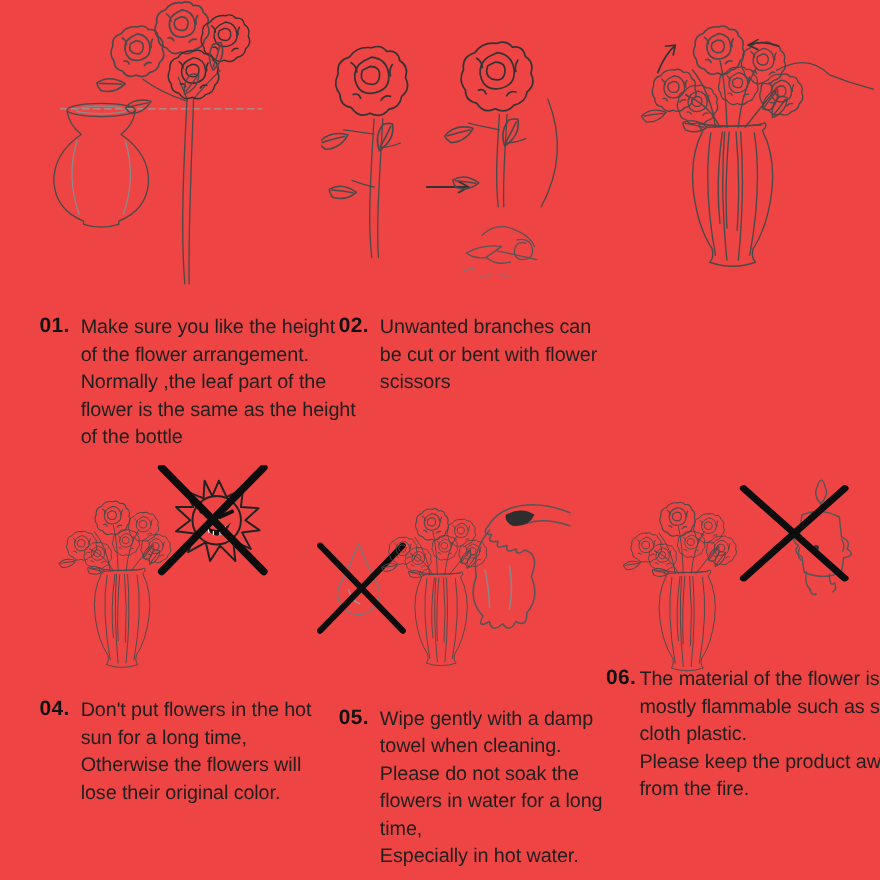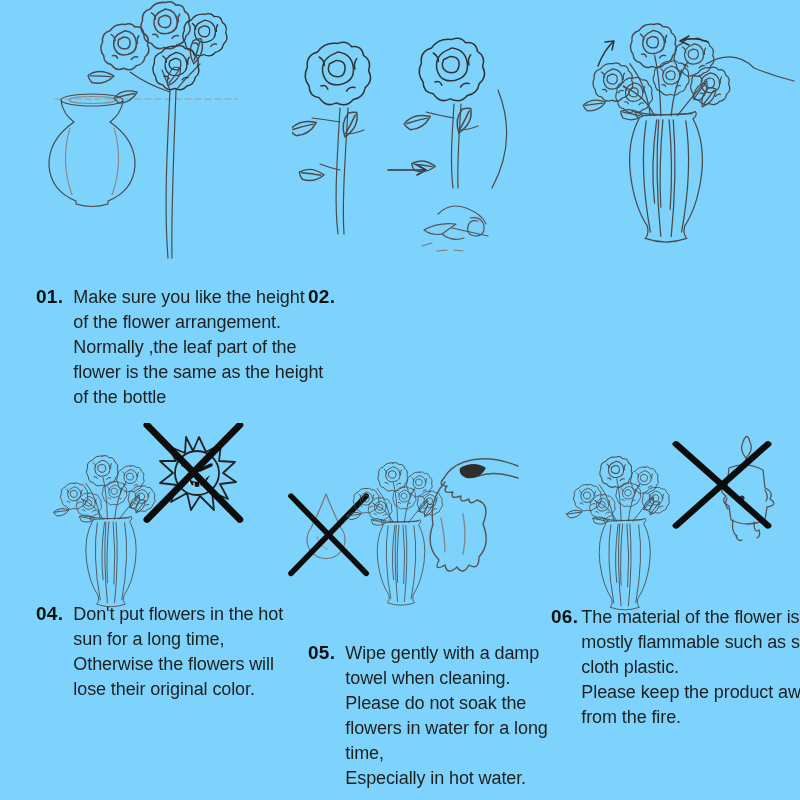--- a/index.html
+++ b/index.html
@@ -1,17 +1,17 @@
 <!DOCTYPE html>
 <html><head>
 <meta charset="utf-8">
 <style>
   html,body{margin:0;padding:0;background:#ffffff;}
   body{font-family:"Liberation Sans", sans-serif;}
-  .canvas{position:relative;width:800px;height:800px;background:#7dd3fc;overflow:hidden;}
+  .canvas{position:relative;width:800px;height:800px;background:#ef4444;overflow:hidden;}
   .ill{position:absolute;}
   .sk{fill:none;stroke:#4a4a4a;stroke-width:1.2;stroke-linecap:round;stroke-linejoin:round;}
   .step{position:absolute;display:flex;align-items:flex-start;color:#1f1f1f;}
   .num{font-size:19px;font-weight:700;line-height:25px;margin-right:10px;letter-spacing:.3px;color:#111;}
   .step.tight .num{margin-right:3px;}
   .txt{font-size:18px;line-height:25px;white-space:pre;letter-spacing:-.1px;padding-top:1px;}
 </style>
 </head>
 <body>
 
@@ -180,24 +180,27 @@
     <span class="num">01.</span>
     <span class="txt">Make sure you like the height
 of the flower arrangement.
 Normally ,the leaf part of the
 flower is the same as the height
 of the bottle</span>
   </div>
 
   <div class="step" style="left:308px;top:284px">
     <span class="num">02.</span>
-  </div>
-
-
-  <div class="step" style="left:36px;top:601px">
+    <span class="txt">Unwanted branches can
+be cut or bent with flower
+scissors</span>
+  </div>
+
+
+  <div class="step" style="left:36px;top:632px">
     <span class="num">04.</span>
     <span class="txt">Don't put flowers in the hot
 sun for a long time,
 Otherwise the flowers will
 lose their original color.</span>
   </div>
 
   <div class="step" style="left:308px;top:640px">
     <span class="num">05.</span>
     <span class="txt">Wipe gently with a damp

